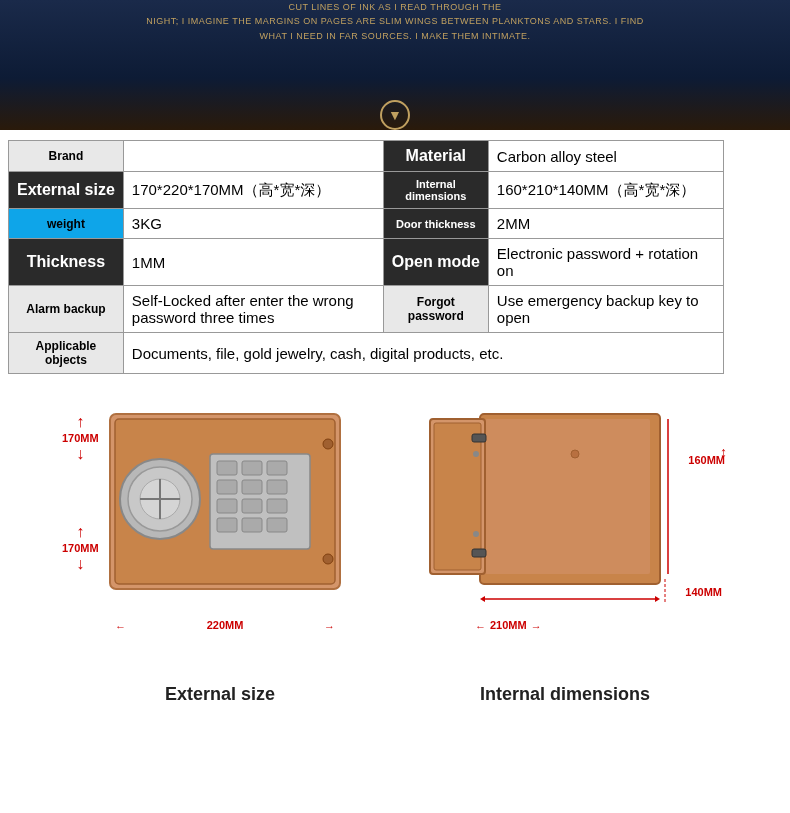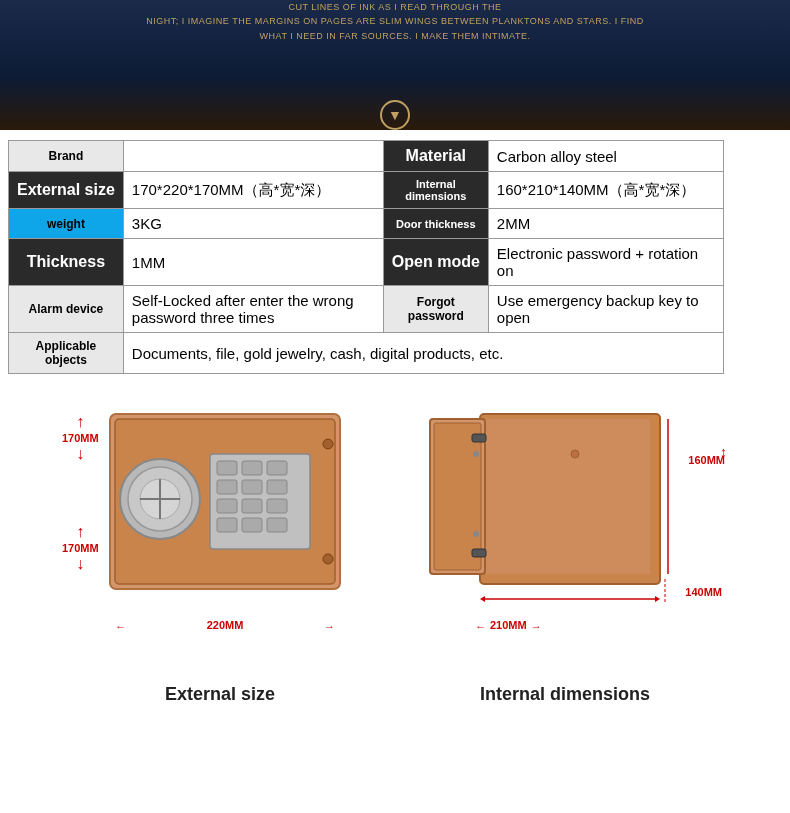--- a/index.html
+++ b/index.html
@@ -163,21 +163,21 @@
       </tr>
 
       <tr>
         <td class="spec-label-dark">Thickness</td>
         <td class="spec-value">1MM</td>
         <td class="spec-label-dark">Open mode</td>
         <td class="spec-value">Electronic password + rotation on</td>
       </tr>
 
       <tr>
-        <td class="spec-label" style="background:#e8e8e8;white-space:normal;">Alarm device</td>
+        <td class="spec-label" style="background:#e8e8e8;white-space:normal;">Alarm backup</td>
         <td class="spec-value">Self-Locked after enter the wrong password three times</td>
         <td class="spec-label" style="background:#e8e8e8;white-space:normal;">Forgot password</td>
         <td class="spec-value">Use emergency backup key  to open</td>
       </tr>
 
 
       <tr>
         <td class="spec-label" style="background:#e8e8e8;white-space:normal;">Applicable objects</td>
         <td class="spec-value" colspan="3">Documents, file, gold jewelry, cash, digital products, etc.</td>
       </tr>

